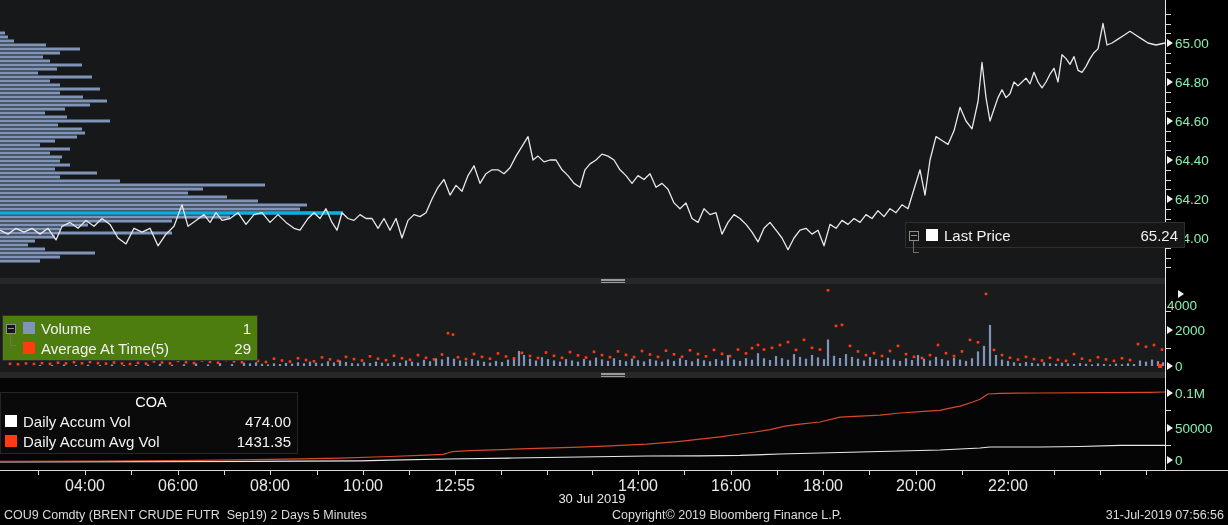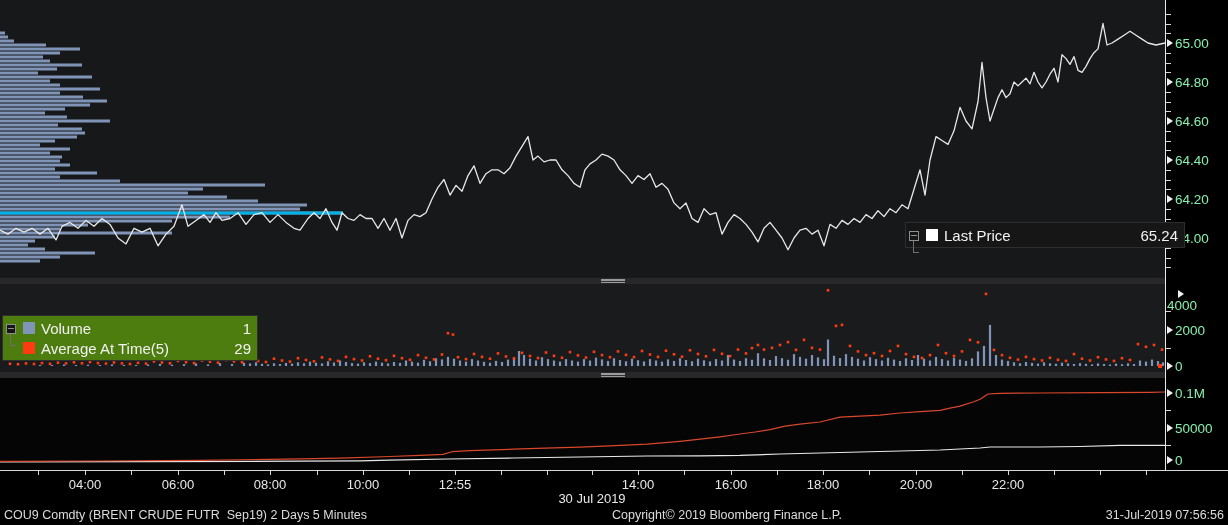--- a/index.html
+++ b/index.html
@@ -15,21 +15,21 @@
   .handle{position:absolute;left:601px;top:1px;width:24px;height:4px;background:#9a9a9a;}
   .handle::after{content:'';position:absolute;left:0;top:1.5px;width:24px;height:1px;background:#333;}
   
   #yaxis{position:absolute;left:1165px;top:0;width:63px;height:470px;background:#000;border-left:1px solid #e8e8e8;}
   .ytick{position:absolute;left:1px;display:flex;align-items:center;height:16px;color:#86efac;font-size:13.5px;}
   .ytick .arr{width:0;height:0;border-top:4px solid transparent;border-bottom:4px solid transparent;border-left:6px solid #f0f0f0;margin-right:2px;}
   .minor{position:absolute;left:0;width:5px;height:1px;background:#d8d8d8;}
   
   #xaxis{position:absolute;left:0;top:470px;width:1228px;height:35px;background:#000;border-top:1px solid #d8d8d8;}
   .xtick{position:absolute;top:0;width:1px;height:4px;background:#d8d8d8;}
-  .xlab{position:absolute;top:6px;transform:translateX(-50%);color:#e8e8e8;font-size:13px;}
+  .xlab{position:absolute;top:6px;transform:translateX(-50%);color:#e8e8e8;font-size:16px;}
   #xdate{position:absolute;top:20px;left:592px;transform:translateX(-50%);color:#e8e8e8;font-size:13px;}
   
   .legend{position:absolute;background:#161616;border:1px solid #2e2e2e;color:#f2f2f2;font-size:15px;z-index:5;}
   .lrow{display:flex;align-items:center;height:20px;padding:0 6px 0 0;}
   .sw{width:12px;height:12px;margin-right:6px;flex:0 0 12px;}
   .lval{margin-left:auto;padding-left:12px;}
   .sw-white{background:#ffffff;} .sw-orange{background:#f09020;} .sw-blue{background:#8094b8;} .sw-red{background:#ff3b10;}
   .exp{position:absolute;left:3px;top:8px;width:8px;height:8px;border:1px solid #8f8f8f;background:#161616;z-index:6;}
   .exp::before{content:'';position:absolute;left:1px;right:1px;top:3px;border-top:1px solid #8f8f8f;}
   .conn{position:absolute;left:7px;top:18px;width:5px;height:11px;border-left:1px solid #6f6f6f;border-bottom:1px solid #6f6f6f;z-index:6;}
@@ -470,20 +470,33 @@
     <span class="handle"></span>
   </div>
 
   <div class="panel" id="accumPanel">
     <svg id="accumSvg" width="1165" height="92">
         <polyline points="0,83.8 150,83.6 300,83.2 360,82.8 390,82.2 447,81.0 513,80.0 580,79.0 647,78.0 700,77.8 740,77.4 780,76.0 820,75.0 860,74.0 900,73.0 940,72.0 980,70.0 990,69.0 1040,69.0 1080,68.5 1120,67.4 1165,67.3" fill="none" stroke="#e8e8e8" stroke-width="1.2" stroke-linejoin="round"></polyline>
         <polyline points="0,83.3 100,83.0 200,82.3 300,80.9 340,80.2 390,78.5 420,77.4 443,76.4 452,73.7 470,72.6 513,71.2 545,70.2 580,69.2 610,67.8 647,66.1 680,63.3 700,61.2 720,58.8 740,56.0 755,54.0 770,51.6 785,48.1 800,46.1 820,44.0 840,39.2 860,38.1 880,37.1 900,35.0 920,33.6 940,32.3 950,30.2 960,28.1 973,24.0 980,21.2 988,16.0 1000,15.3 1040,15.0 1100,14.7 1150,14.4 1165,14.0" fill="none" stroke="#d9482b" stroke-width="1.2" stroke-linejoin="round"></polyline>
       </svg>
   </div>
 
+  <div class="legend" id="accumLegend">
+    <div class="ltitle">COA</div>
+    <div class="lrow">
+      <span class="sw sw-white"></span>
+      <span>Daily Accum Vol</span>
+      <span class="lval">474.00</span>
+    </div>
+    <div class="lrow">
+      <span class="sw sw-red"></span>
+      <span>Daily Accum Avg Vol</span>
+      <span class="lval">1431.35</span>
+    </div>
+  </div>
 
   <div id="yaxis">
       <div class="ytick" style="top: 35px;">
         <span class="arr"></span>
         <span>65.00</span>
       </div>
       <div class="ytick" style="top: 74px;">
         <span class="arr"></span>
         <span>64.80</span>
       </div>

